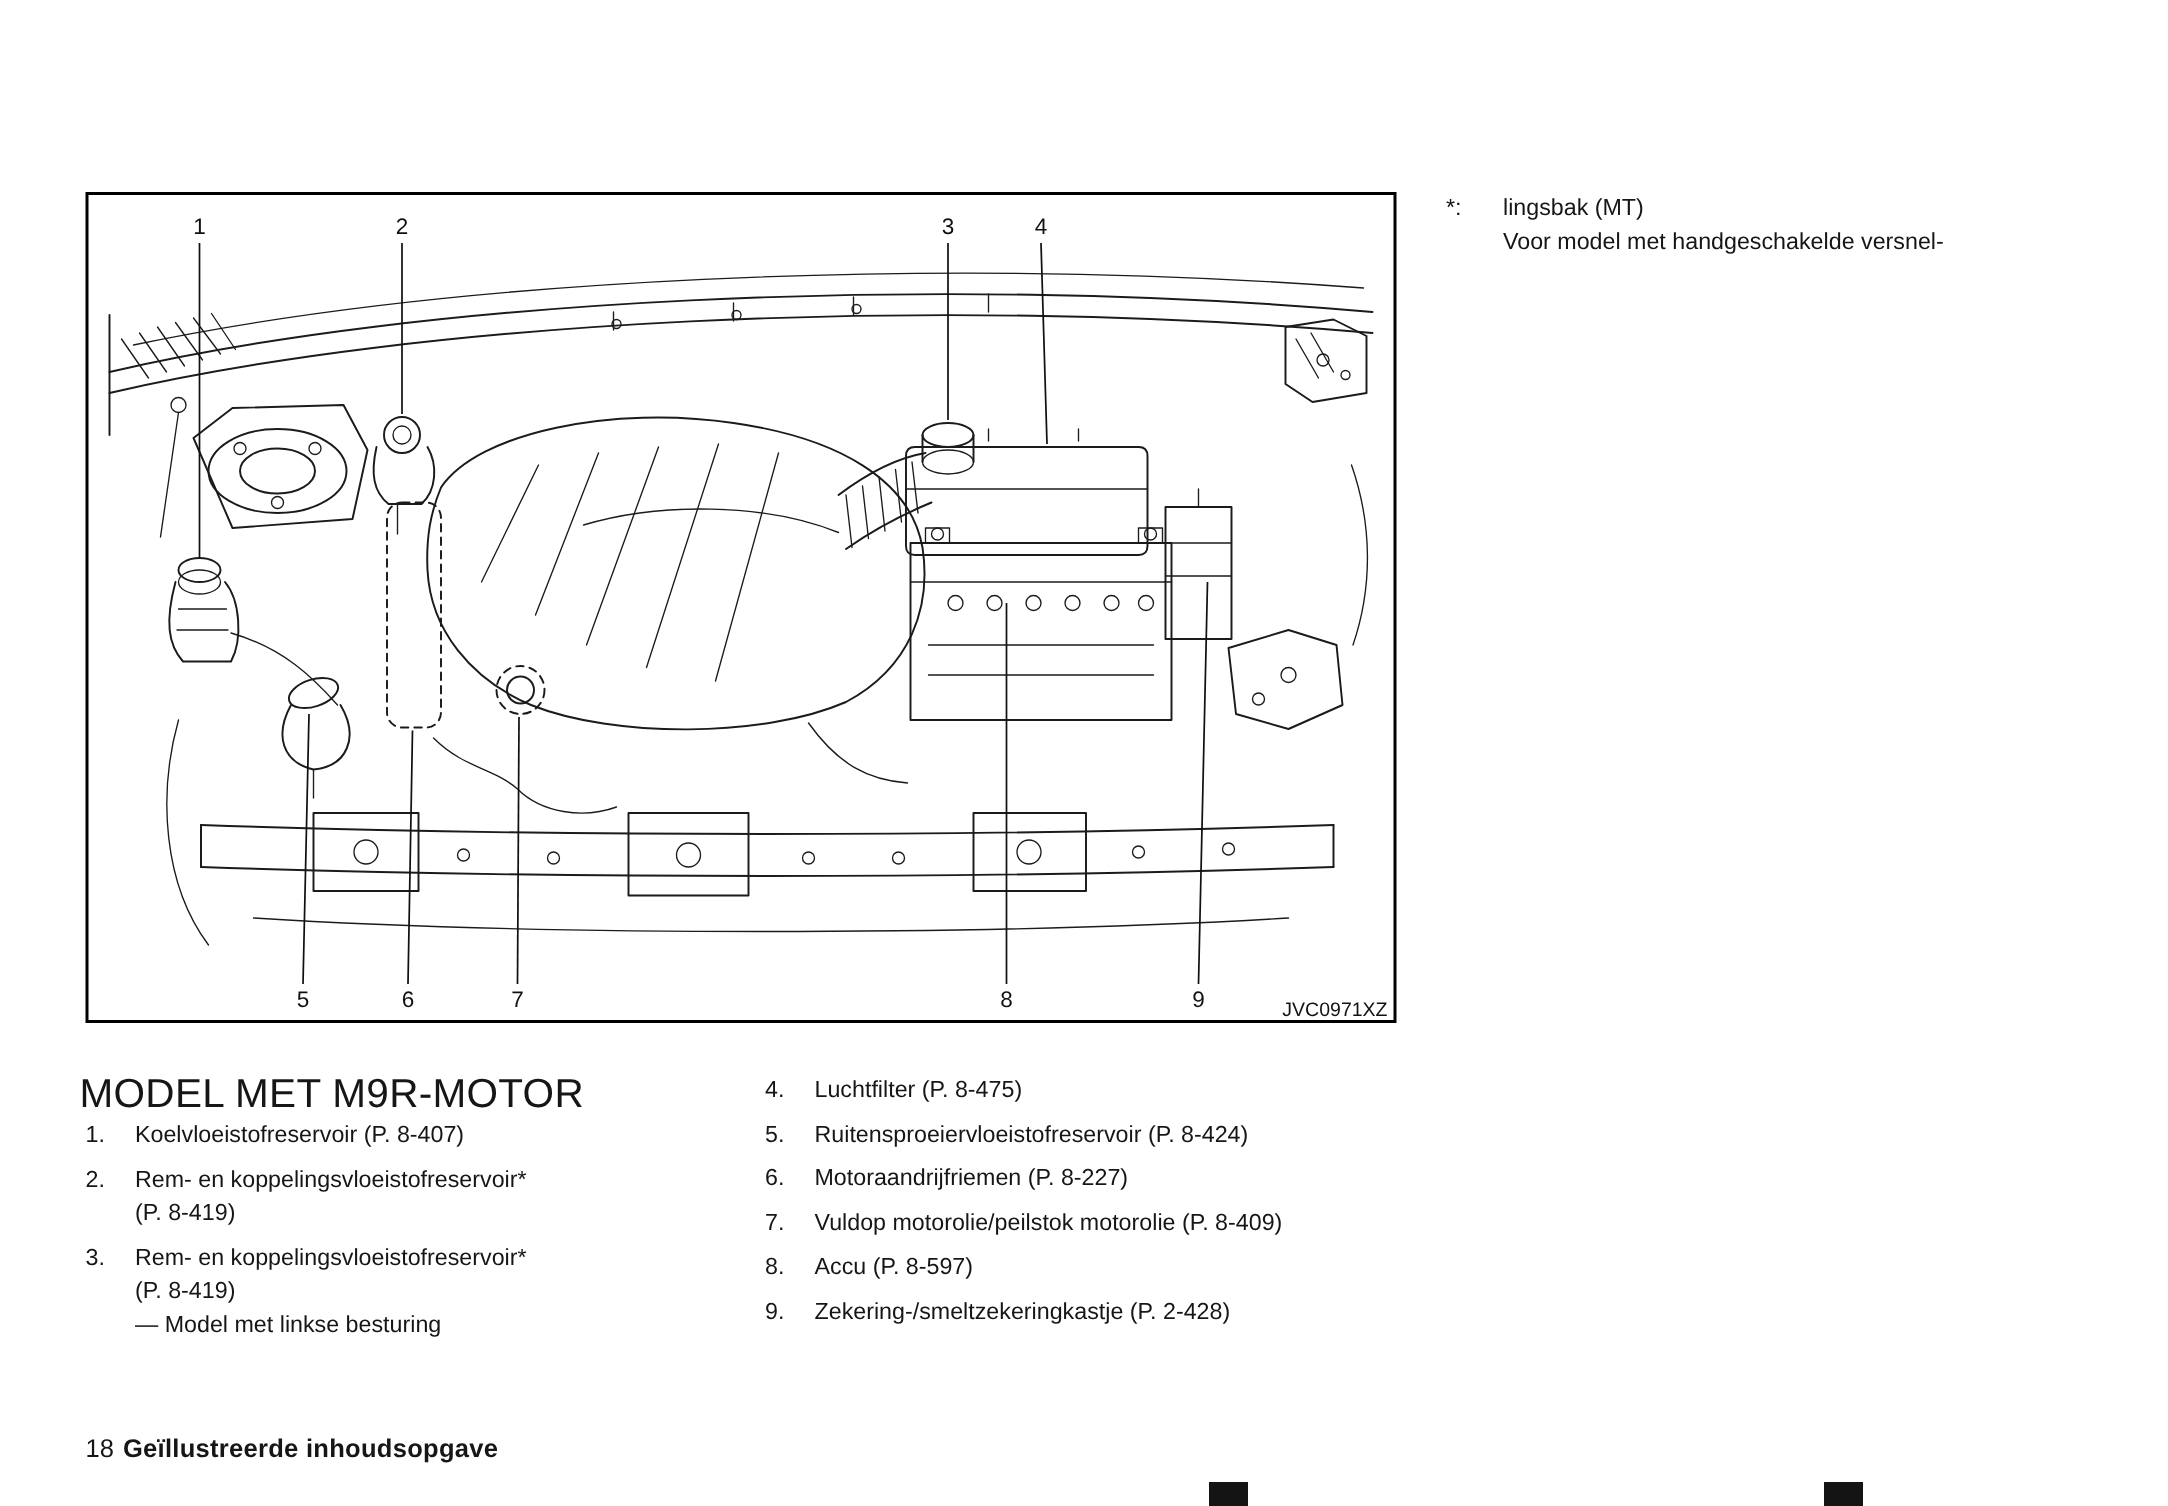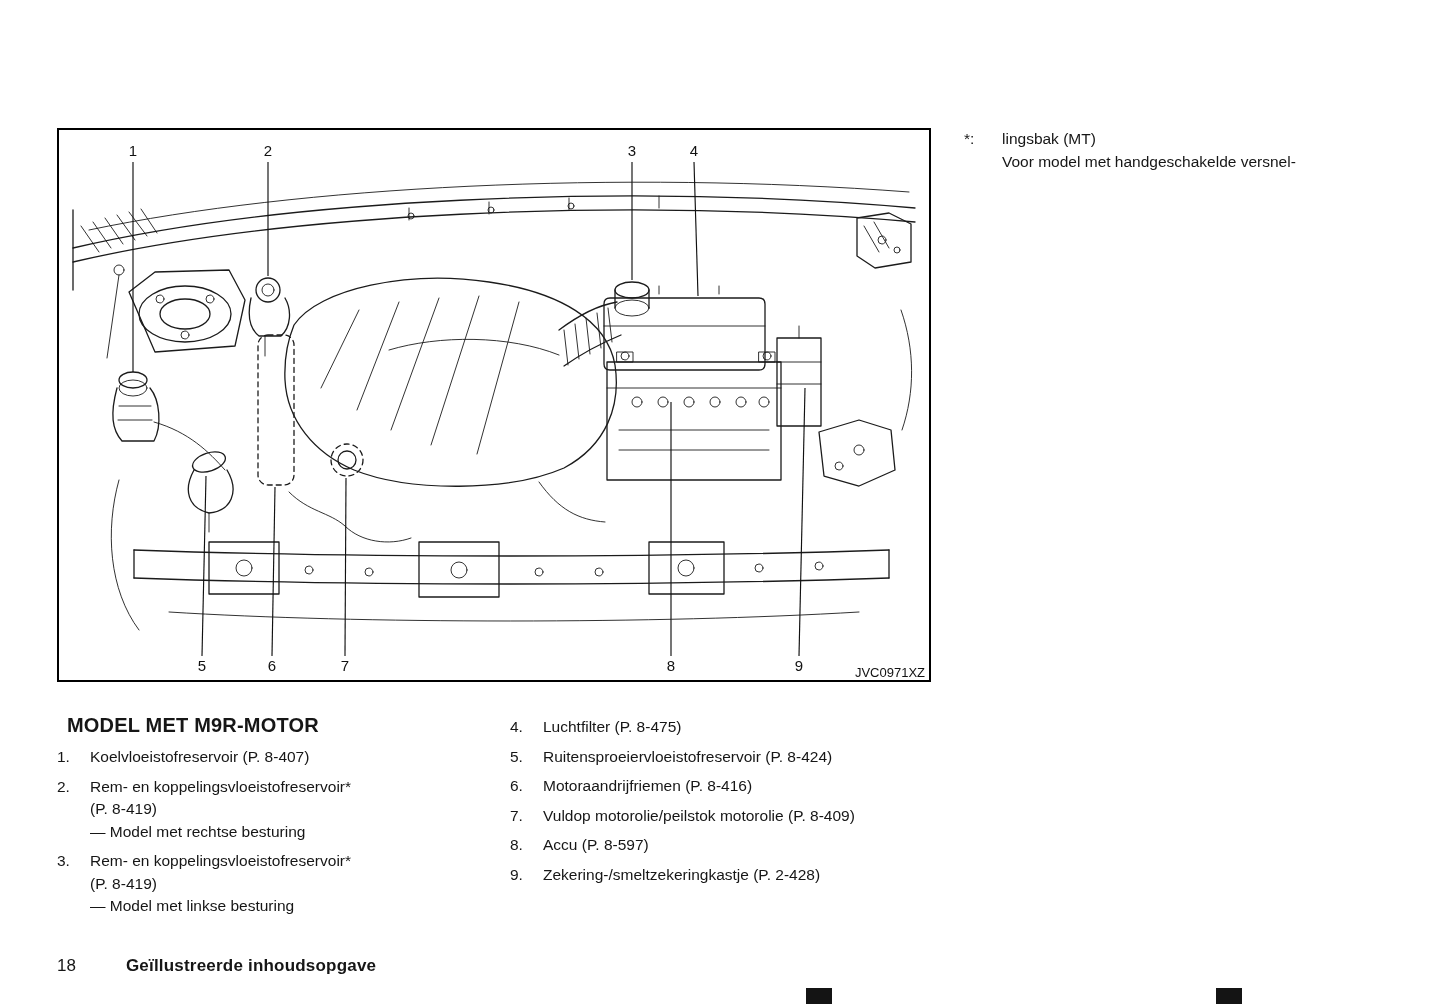--- a/index.html
+++ b/index.html
@@ -24,32 +24,32 @@
 
   
   .footnote {
     position:absolute; left:964px; top:127px; width:410px;
     display:flex; font-size:15.5px; line-height:23px;
   }
   .footnote .marker { flex:0 0 38px; }
 
   
   .section-title {
-    position:absolute; left:67px; top:714px;
-    font-size:20px; font-weight:bold; letter-spacing:.2px;
+    position:absolute; left:53px; top:714px;
+    font-size:27px; font-weight:normal; letter-spacing:.2px;
   }
   .legend { position:absolute; display:flex; flex-direction:column; font-size:15.5px; line-height:22.5px; }
   .legend.left  { left:57px;  top:746px; width:430px; }
   .legend.right { left:510px; top:716px; width:460px; }
   .legend-item { display:flex; margin-bottom:7px; }
   .legend-item .num { flex:0 0 33px; }
   .legend-item .lines { flex:1; }
 
   
-  .footer { position:absolute; left:57px; top:956px; display:flex; align-items:baseline; font-size:17px;gap:44px; }
+  .footer { position:absolute; left:57px; top:956px; display:flex; align-items:baseline; font-size:17px; }
   .footer .page-num { font-weight:normal; }
   .footer .footer-title { font-weight:bold; margin-left:6px; letter-spacing:.2px; }
 
   
   .tab { position:absolute; top:988px; width:26px; height:16px; background:#141414; }
   .tab.t1 { left:806px; }
   .tab.t2 { left:1216px; }
 </style>
 </head>
 <body>
@@ -237,21 +237,20 @@
     <span class="num">1.</span>
     <div class="lines">
       <div>Koelvloeistofreservoir (P. 8-407)</div>
     </div>
   </div>
   <div class="legend-item">
     <span class="num">2.</span>
     <div class="lines">
       <div>Rem- en koppelingsvloeistofreservoir*</div>
       <div>(P. 8-419)</div>
-      <div>— Model met rechtse besturing</div>
     </div>
   </div>
   <div class="legend-item">
     <span class="num">3.</span>
     <div class="lines">
       <div>Rem- en koppelingsvloeistofreservoir*</div>
       <div>(P. 8-419)</div>
       <div>— Model met linkse besturing</div>
     </div>
   </div>
@@ -266,21 +265,21 @@
   </div>
   <div class="legend-item">
     <span class="num">5.</span>
     <div class="lines">
       <div>Ruitensproeiervloeistofreservoir (P. 8-424)</div>
     </div>
   </div>
   <div class="legend-item">
     <span class="num">6.</span>
     <div class="lines">
-      <div>Motoraandrijfriemen (P. 8-416)</div>
+      <div>Motoraandrijfriemen (P. 8-227)</div>
     </div>
   </div>
   <div class="legend-item">
     <span class="num">7.</span>
     <div class="lines">
       <div>Vuldop motorolie/peilstok motorolie (P. 8-409)</div>
     </div>
   </div>
   <div class="legend-item">
     <span class="num">8.</span>

